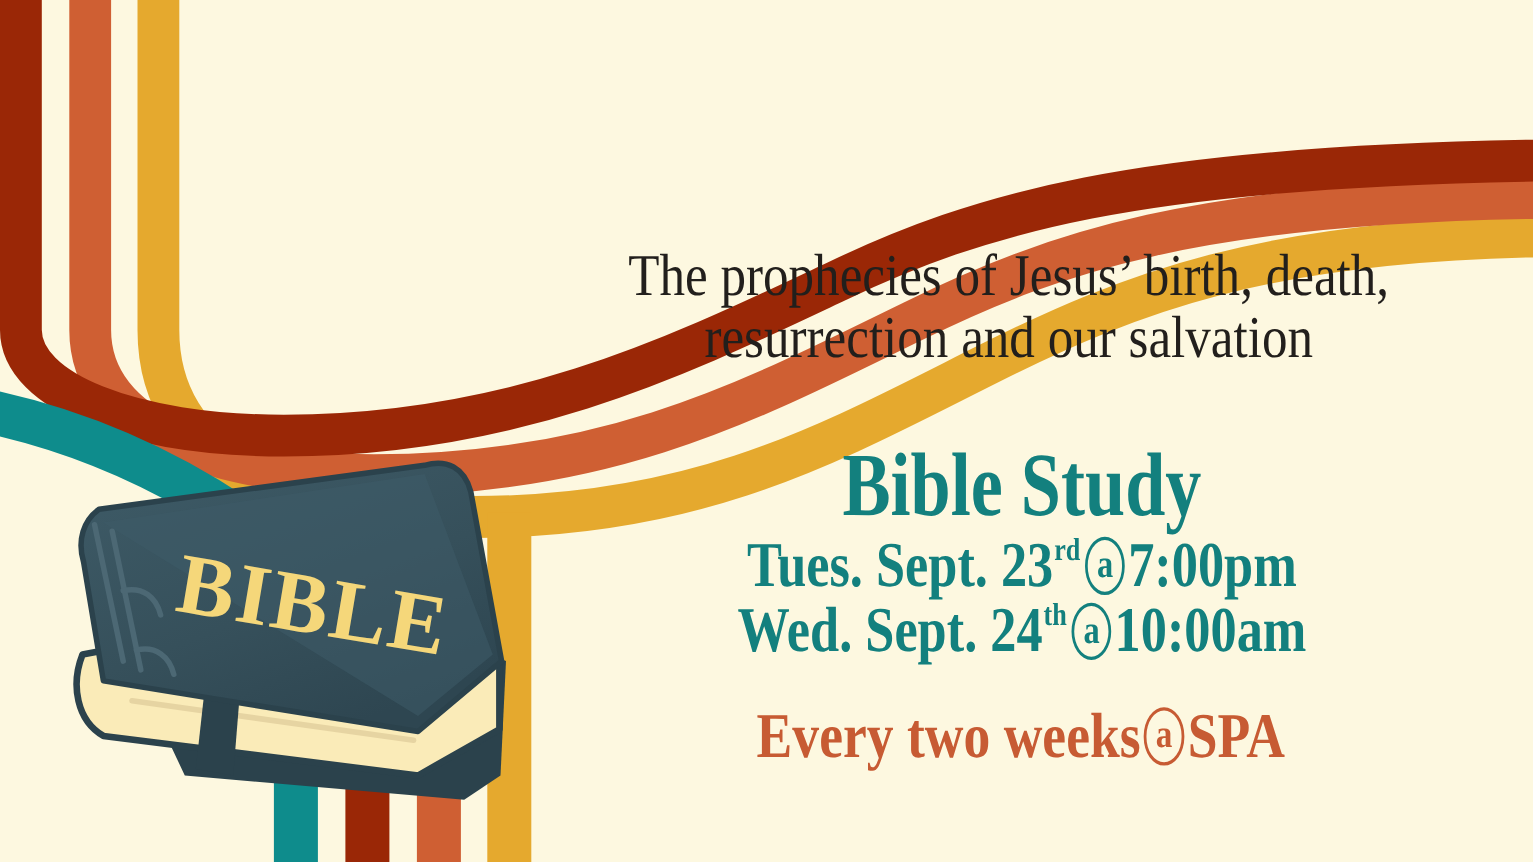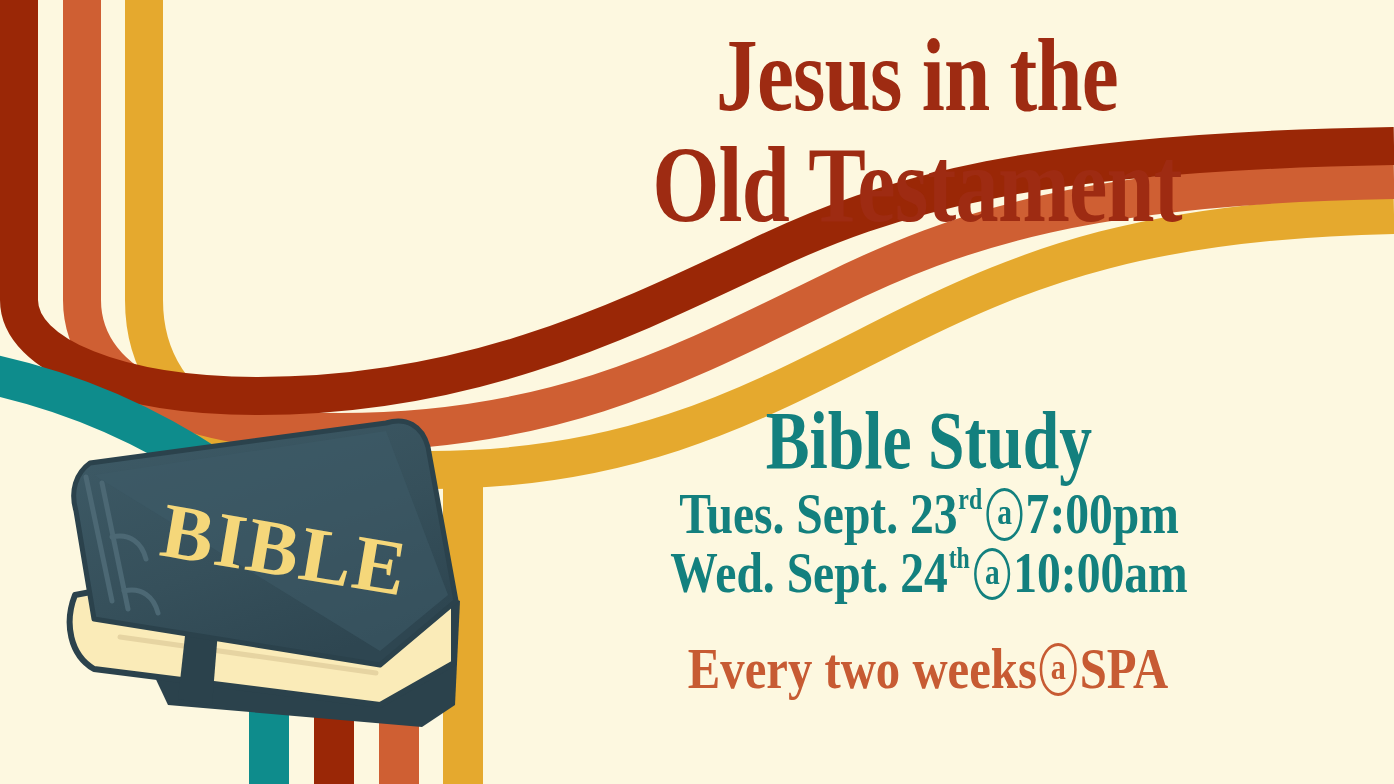--- a/index.html
+++ b/index.html
@@ -227,25 +227,25 @@
       <path d="M 74 186 C 92 182 104 192 108 208"></path>
     </g>
 
     <path d="M 40 58 C 26 68 20 86 26 106 L 44 214 L 330 260 L 406 196 L 378 42 C 372 20 356 12 336 18 Z" fill="none" stroke="#2B424C" stroke-width="5" stroke-linejoin="round"></path>
 
     <text x="108" y="150" transform="rotate(9.5 108 150)" fill="#F5D77A" font-family="Liberation Serif, DejaVu Serif, serif" font-size="78" font-weight="bold" letter-spacing="2" style="font-stretch:condensed">BIBLE</text>
   </svg>
 
   <div class="text-col">
 
-    <div class="title-block">
-      <div class="title-line">Jesus in the</div>
-      <div class="title-line l2">Old Testament</div>
+
+    <div class="subtitle-block">
+      <div class="subtitle-line">The prophecies of Jesus’ birth, death,</div>
+      <div class="subtitle-line">resurrection and our salvation</div>
     </div>
-
 
     <div class="event-block">
       <div class="event-heading">Bible Study</div>
 
       <div class="event-line first">
         <span>Tues. Sept. 23</span><sup class="ord">rd</sup><span class="at-mark"><span>a</span></span><span>7:00pm</span>
       </div>
 
       <div class="event-line">
         <span>Wed. Sept. 24</span><sup class="ord">th</sup><span class="at-mark"><span>a</span></span><span>10:00am</span>

